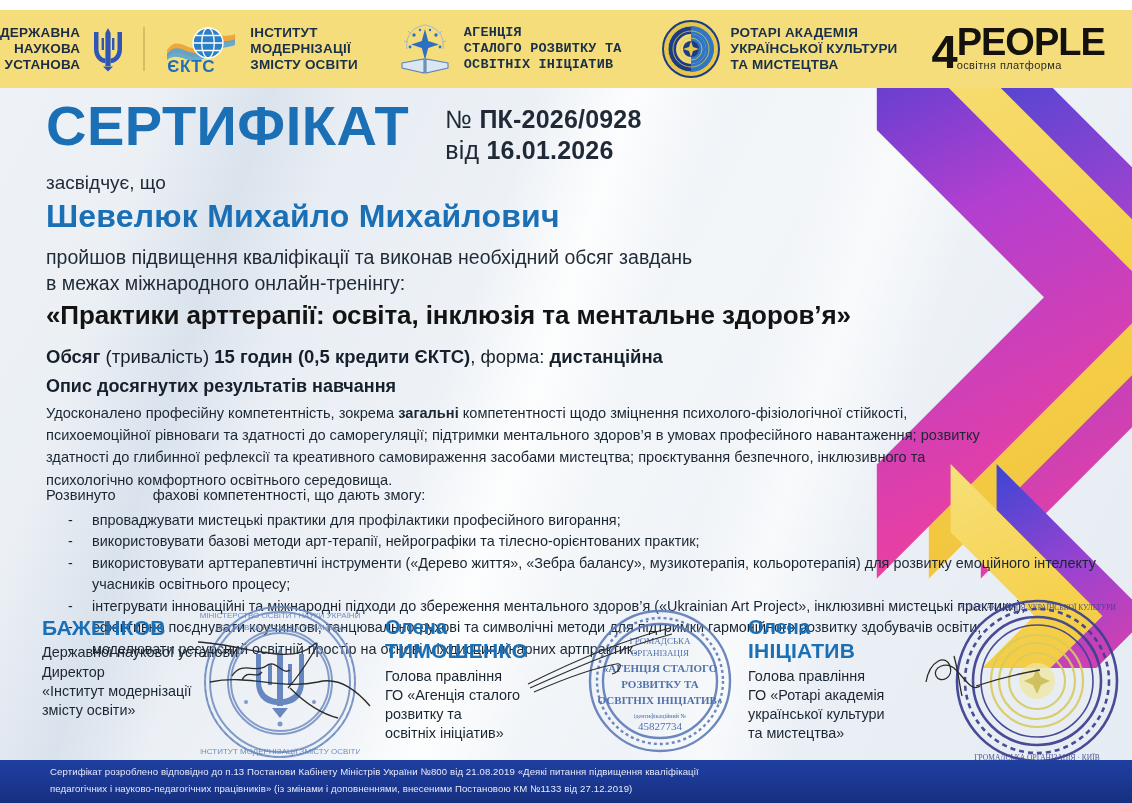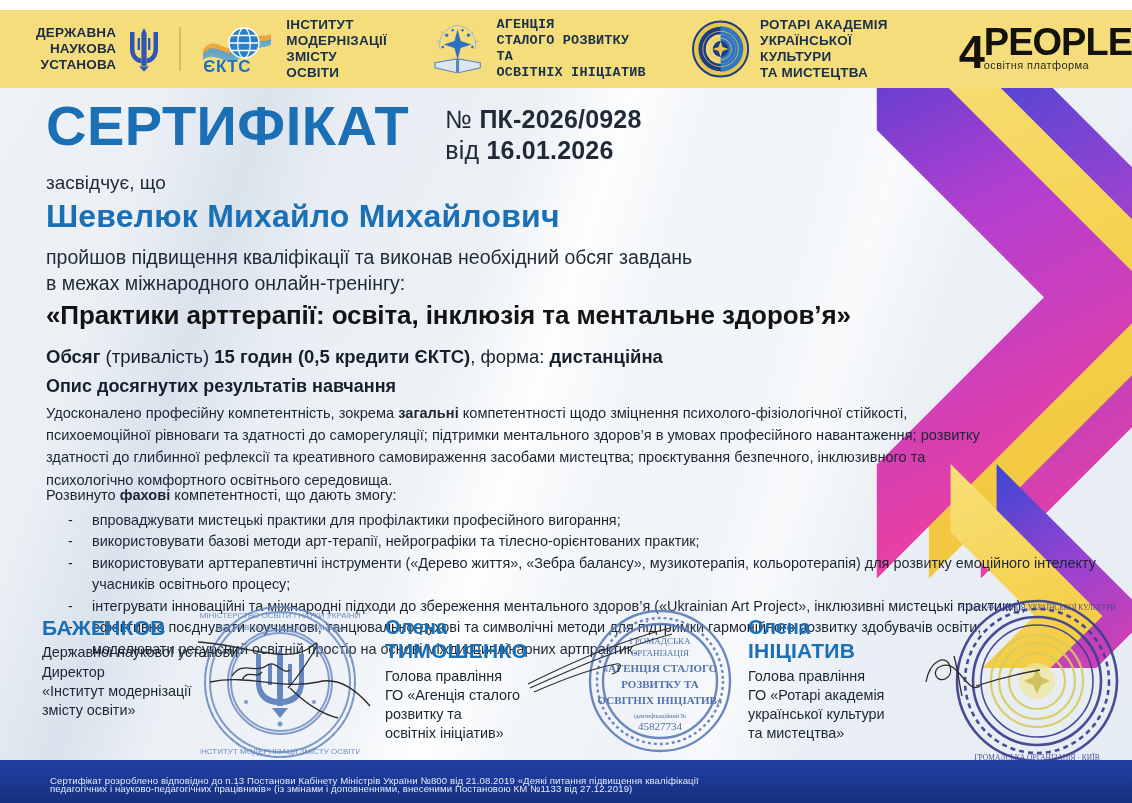--- a/index.html
+++ b/index.html
@@ -37,21 +37,21 @@
     box-sizing:border-box;
   }
   .top-strip-above{position:absolute;left:0;top:0;width:1132px;height:10px;background:#ffffff;}
 
   .logo-group{display:flex;align-items:center;}
   .logo-txt{
     font-weight:bold;color:#18304a;line-height:1.17;letter-spacing:.2px;
   }
 
   
-  .g1{margin-left:36px;}
+  .g1{}
   .g1 .logo-txt{font-size:13.5px;text-align:right;color:#1b2c44;}
   .tryzub{width:38px;height:46px;margin-left:9px;}
   .divider{width:2px;height:44px;background:#c9b45c;margin:0 16px;opacity:.75;}
 
   
   .g2{margin-left:4px;display:flex;align-items:center;}
   .imzo-mark{width:76px;height:50px;position:relative;margin-right:9px;}
   .imzo-word{
     position:absolute;left:2px;bottom:-3px;
     font-size:17px;font-weight:bold;color:#1f6fb8;letter-spacing:.6px;
@@ -97,21 +97,21 @@
 
   .course{position:absolute;left:46px;top:212px;font-size:26px;font-weight:bold;color:#131313;letter-spacing:-.1px;}
 
   .volume{position:absolute;left:46px;top:258px;font-size:18.5px;color:#16202c;}
   .volume b{font-weight:bold;}
   .desc-head{position:absolute;left:46px;top:288px;font-size:18px;font-weight:bold;color:#16202c;}
 
   .para{position:absolute;left:46px;top:314px;width:960px;font-size:14.6px;line-height:1.52;color:#1b2633;}
   .para b{font-weight:bold;}
   .para2{position:absolute;left:46px;top:399px;width:960px;font-size:14.6px;color:#1b2633;}
-  .para2 b{font-weight:bold;}
+  .para2 b{font-weight:normal;margin-left:33px;}
 
   .bullets{position:absolute;left:62px;top:422px;width:1040px;margin:0;padding:0;list-style:none;}
   .bullets li{
     position:relative;padding-left:30px;font-size:14.4px;line-height:1.49;color:#1b2633;
   }
   .bullets li:before{
     content:"-";position:absolute;left:6px;top:0;color:#1b2633;
   }
 
   
@@ -135,21 +135,21 @@
   .scr-3{left:920px;top:20px;}
 
   
   .footer{
     position:absolute;left:0;top:760px;width:1132px;height:43px;
     background:linear-gradient(180deg,#1f3fa0 0%,#1b3893 48%,#16307f 100%);
   }
   .footer .f-line{
     position:absolute;left:50px;color:#e6eaf7;font-size:9.6px;line-height:1.25;letter-spacing:.1px;
   }
-  .f1{top:15px;}
+  .f1{top:6px;}
   .f2{top:23px;}
 </style>
 </head>
 <body>
 
 <div id="cert">
 
   <div class="page-bg"></div>
   <div class="top-strip-above"></div>
 

